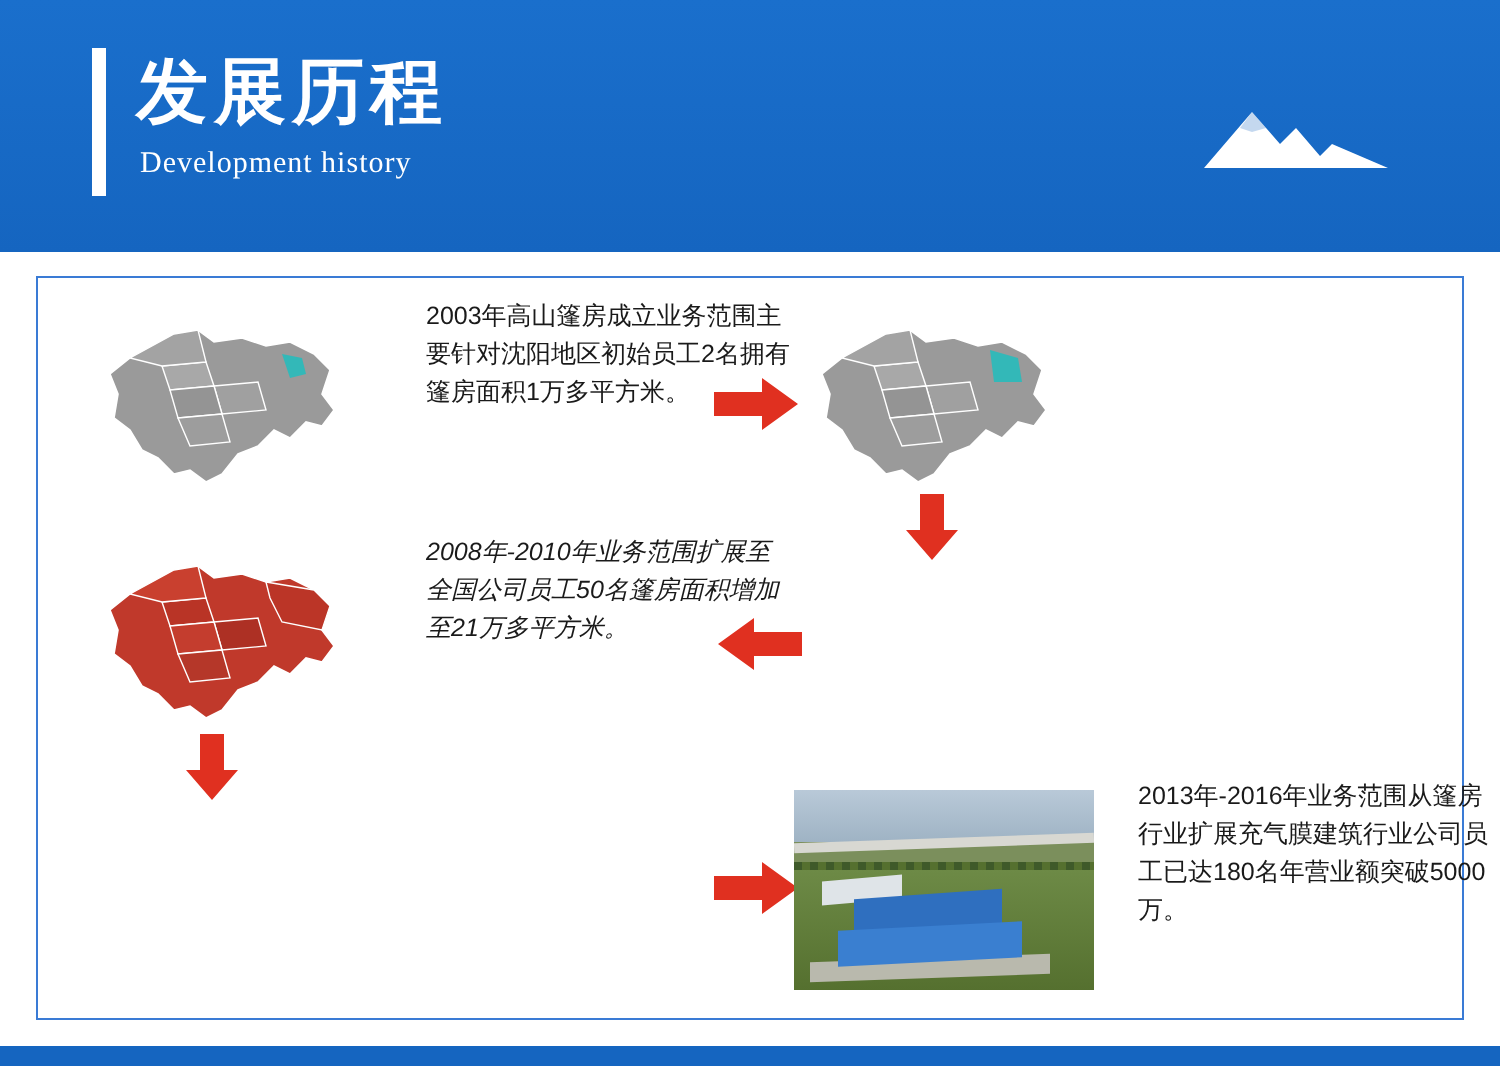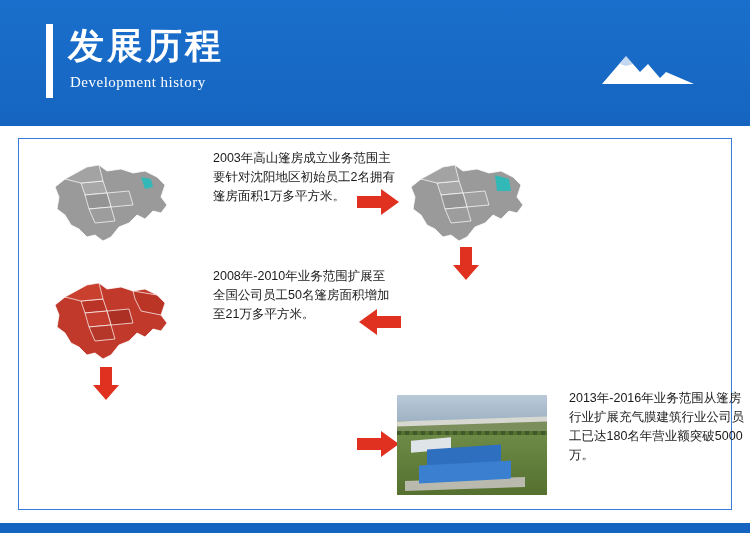--- a/index.html
+++ b/index.html
@@ -59,21 +59,21 @@
   .cell-text {
     position: absolute;
     font-size: 12.5px; line-height: 19px; color: #1a1a1a;
     text-align: left;
     font-family: "Liberation Sans", "DejaVu Sans", sans-serif;
   }
 
   
   #c1 { left: 22px;  top: 10px;  width: 330px; height: 112px; }
   #c2 { left: 378px; top: 10px;  width: 330px; height: 112px; }
-  #c3 { left: 22px;  top: 128px; width: 330px; height: 112px; }
+  #c3 { left: 22px;  top: 128px; width: 330px; height: 112px; font-style: italic; }
   #c4 { left: 378px; top: 128px; width: 330px; height: 112px; }
   #c5 { left: 22px;  top: 250px; width: 330px; height: 112px; }
   #c6 { left: 378px; top: 250px; width: 330px; height: 112px; }
 
   .mapbox { position: absolute; left: 0; top: 4px; width: 140px; height: 104px; }
   .txtbox { position: absolute; left: 148px; top: 0px; width: 182px; margin-left: 24px; }
 
   
   .arrow { position: absolute; }
   .arrow svg { display: block; }

